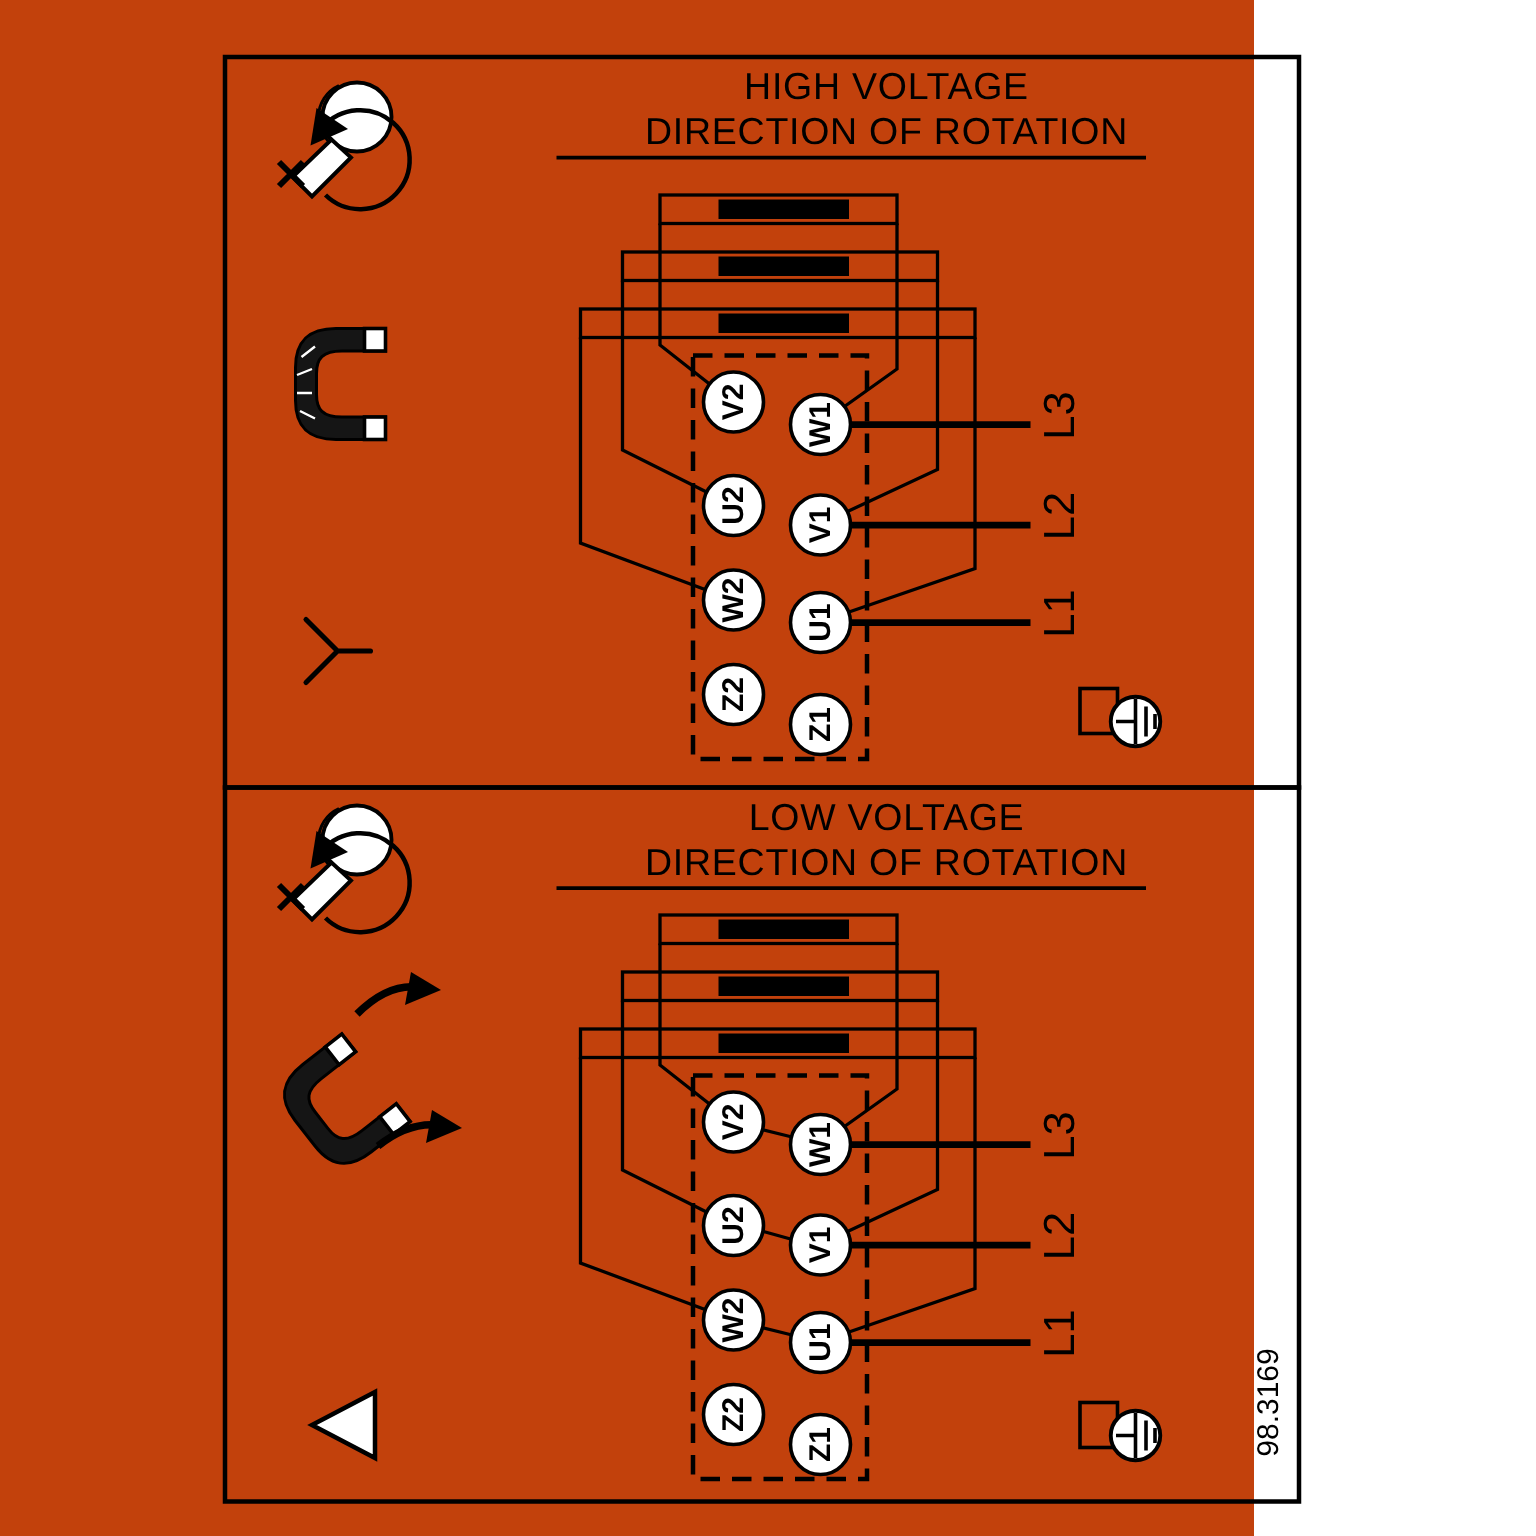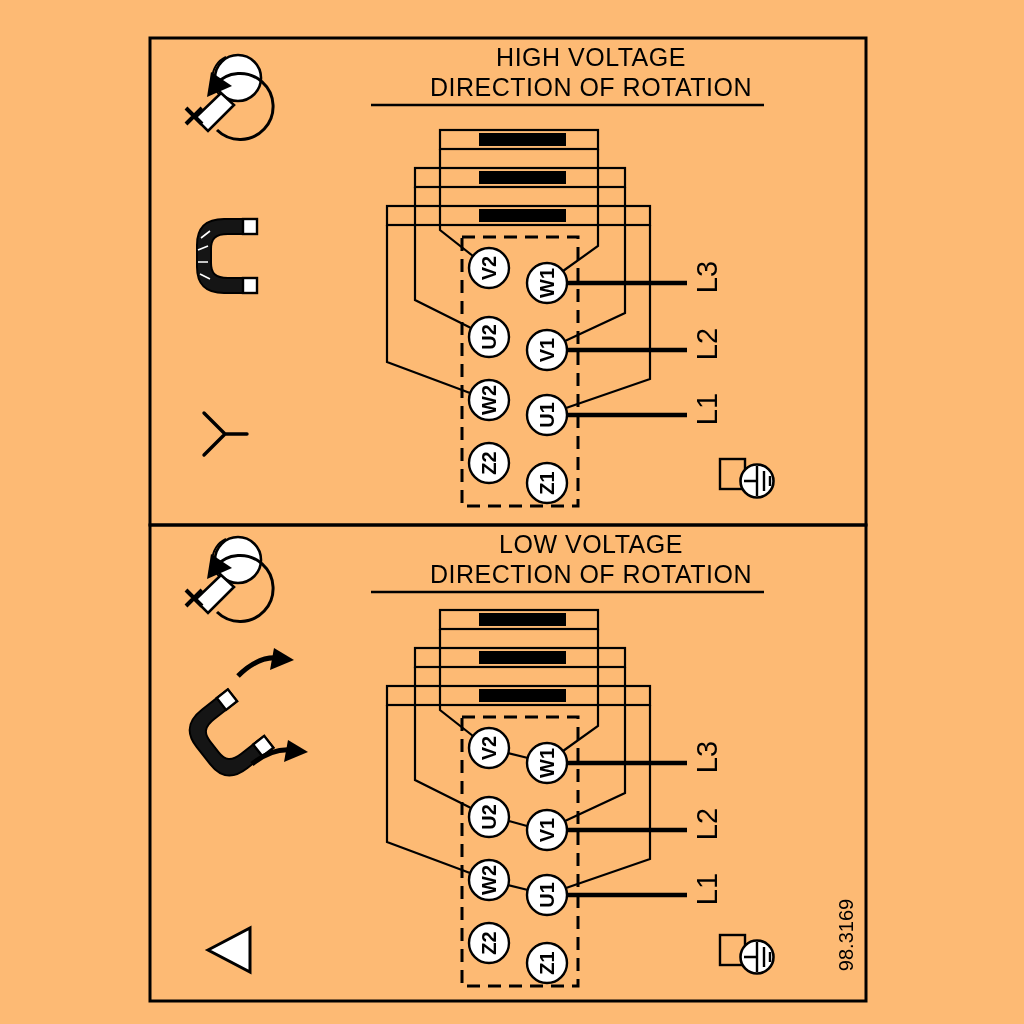--- a/index.html
+++ b/index.html
@@ -1,16 +1,16 @@
 <!DOCTYPE html>
 <html><head>
 <meta charset="utf-8">
 <style>
   html,body { margin:0; padding:0; background:#ffffff; }
-  .page { width:1024px; height:1024px; position:relative; background:#fdba74; }
+  .page { width:836px; height:1024px; position:relative; background:#c2410c; }
   svg { display:block; }
   text { fill:#000; }
   .title  { font:25px "Liberation Sans", sans-serif; letter-spacing:.5px; }
   .lbl    { font:bold 20px "Liberation Sans", sans-serif; }
   .ltext  { font:29px "Liberation Sans", sans-serif; }
   .num    { font:20px "Liberation Sans", sans-serif; }
   .wire   { fill:none; stroke:#000; stroke-width:2.2; }
   .thick  { fill:none; stroke:#000; stroke-width:4.5; }
   .circ   { fill:#fff; stroke:#000; stroke-width:2.4; }
   .bar    { fill:#000; }

